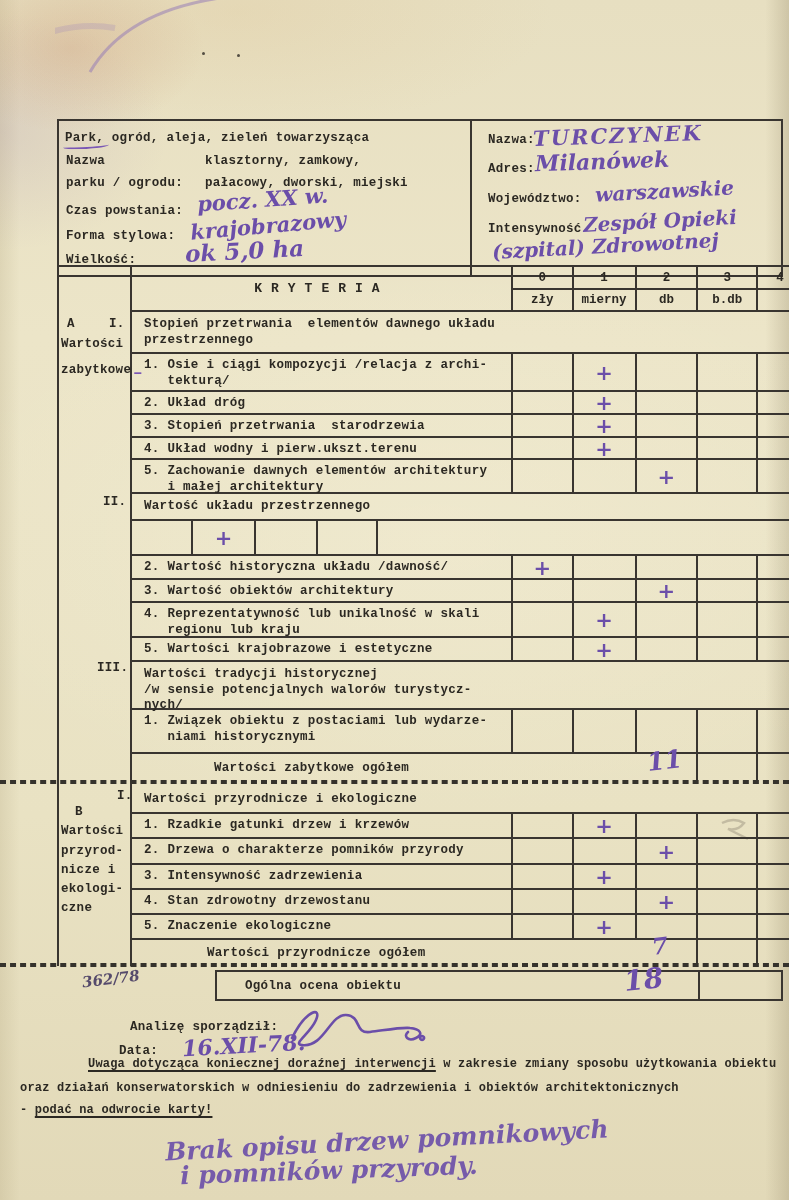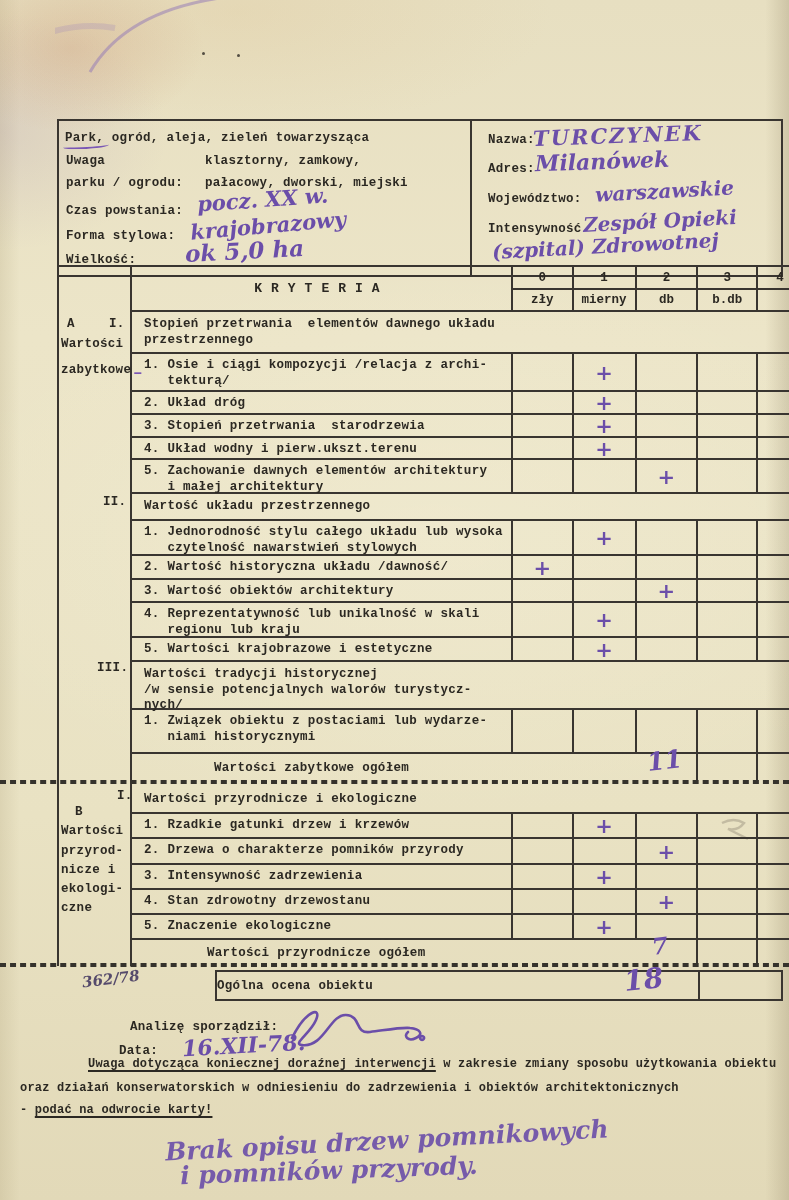--- a/index.html
+++ b/index.html
@@ -52,21 +52,21 @@
     font-weight:bold; font-size:12.5px; letter-spacing:.3px; }
   .sum-val { position:absolute; right:14px; top:-8px; font-size:25px; transform:rotate(-7deg); }
   .side { position:absolute; font-weight:bold; font-size:12.5px; letter-spacing:.3px; }
   .tick { position:absolute; color:#7a57b5; font-weight:bold; }
   
   .sep { position:absolute; left:0; width:789px; height:3px;
     border-top:2.5px dashed #35322c; border-bottom:2.5px dashed #35322c; }
   
   .final-row { position:absolute; left:215px; top:970px; width:568px; height:31px; border:2px solid #393530; display:flex; }
   .final-label { width:483px; border-right:2px solid #393530; position:relative; display:flex; align-items:center;
-    font-weight:bold; font-size:12.5px; letter-spacing:.3px; }
+    padding-left:28px; font-weight:bold; font-size:12.5px; letter-spacing:.3px; }
   .final-val { position:absolute; right:34px; top:-9px; font-size:28px; transform:rotate(-6deg); }
   .u { text-decoration:underline; text-underline-offset:3px; text-decoration-thickness:1.5px; }
   .note-line { font-weight:bold; font-size:12px; letter-spacing:.2px; white-space:nowrap; }
   .dot { position:absolute; width:3px; height:3px; border-radius:50%; background:#3a352e; opacity:.85; }
 </style>
 </head>
 <body>
 
 <div class="sheet">
 
@@ -74,21 +74,21 @@
     <path d="M35,78 Q70,18 165,4" fill="none" stroke="#8f76b8" stroke-width="3" opacity=".5"></path>
     <path d="M-10,40 Q25,28 60,34" fill="none" stroke="#9b85bd" stroke-width="6" opacity=".25"></path>
   </svg>
   <span class="dot" style="left:202px;top:52px"></span>
   <span class="dot" style="left:237px;top:54px"></span>
 
 
   <div class="info-box">
     <div class="abs" style="left:411px;top:0;bottom:0;border-left:2px solid #393530;"></div>
     <div class="abs typed" style="left:6px;top:10px"><span class="park-u">Park,</span><span> ogród, aleja, zieleń towarzysząca</span></div>
-    <div class="abs typed" style="left:7px;top:33px">Uwaga</div>
+    <div class="abs typed" style="left:7px;top:33px">Nazwa</div>
     <div class="abs typed" style="left:146px;top:33px">klasztorny, zamkowy,</div>
     <div class="abs typed" style="left:7px;top:55px">parku / ogrodu:</div>
     <div class="abs typed" style="left:146px;top:55px">pałacowy, dworski, miejski</div>
     <div class="abs typed" style="left:7px;top:83px">Czas powstania:</div>
     <div class="abs hand" style="left:138px;top:66px;font-size:21px;transform:rotate(-4deg)">pocz. XX w.</div>
     <div class="abs typed" style="left:7px;top:108px">Forma stylowa:</div>
     <div class="abs hand" style="left:131px;top:92px;font-size:21px;transform:rotate(-5deg)">krajobrazowy</div>
     <div class="abs typed" style="left:7px;top:132px">Wielkość:</div>
     <div class="abs hand" style="left:126px;top:116px;font-size:23px;transform:rotate(-3deg)">ok 5,0 ha</div>
     <div class="abs typed" style="left:429px;top:12px">Nazwa:</div>
@@ -193,22 +193,20 @@
         <div class="s-cell s2">+</div>
         <div class="s-cell s3"></div>
         <div class="s-cell s4"></div>
       </div>
 
     <div class="t-row" style="height:27px">
         <div class="sec-cell">Wartość układu przestrzennego</div>
       </div>
 
     <div class="t-row" style="height:35px">
-        <div class="c-cell">1. Jednorodność stylu całego układu lub wysoka
-   czytelność nawarstwień stylowych</div>
         <div class="s-cell s0"></div>
         <div class="s-cell s1">+</div>
         <div class="s-cell s2"></div>
         <div class="s-cell s3"></div>
         <div class="s-cell s4"></div>
       </div>
     <div class="t-row" style="height:24px">
         <div class="c-cell">2. Wartość historyczna układu /dawność/</div>
         <div class="s-cell s0">+</div>
         <div class="s-cell s1"></div>

